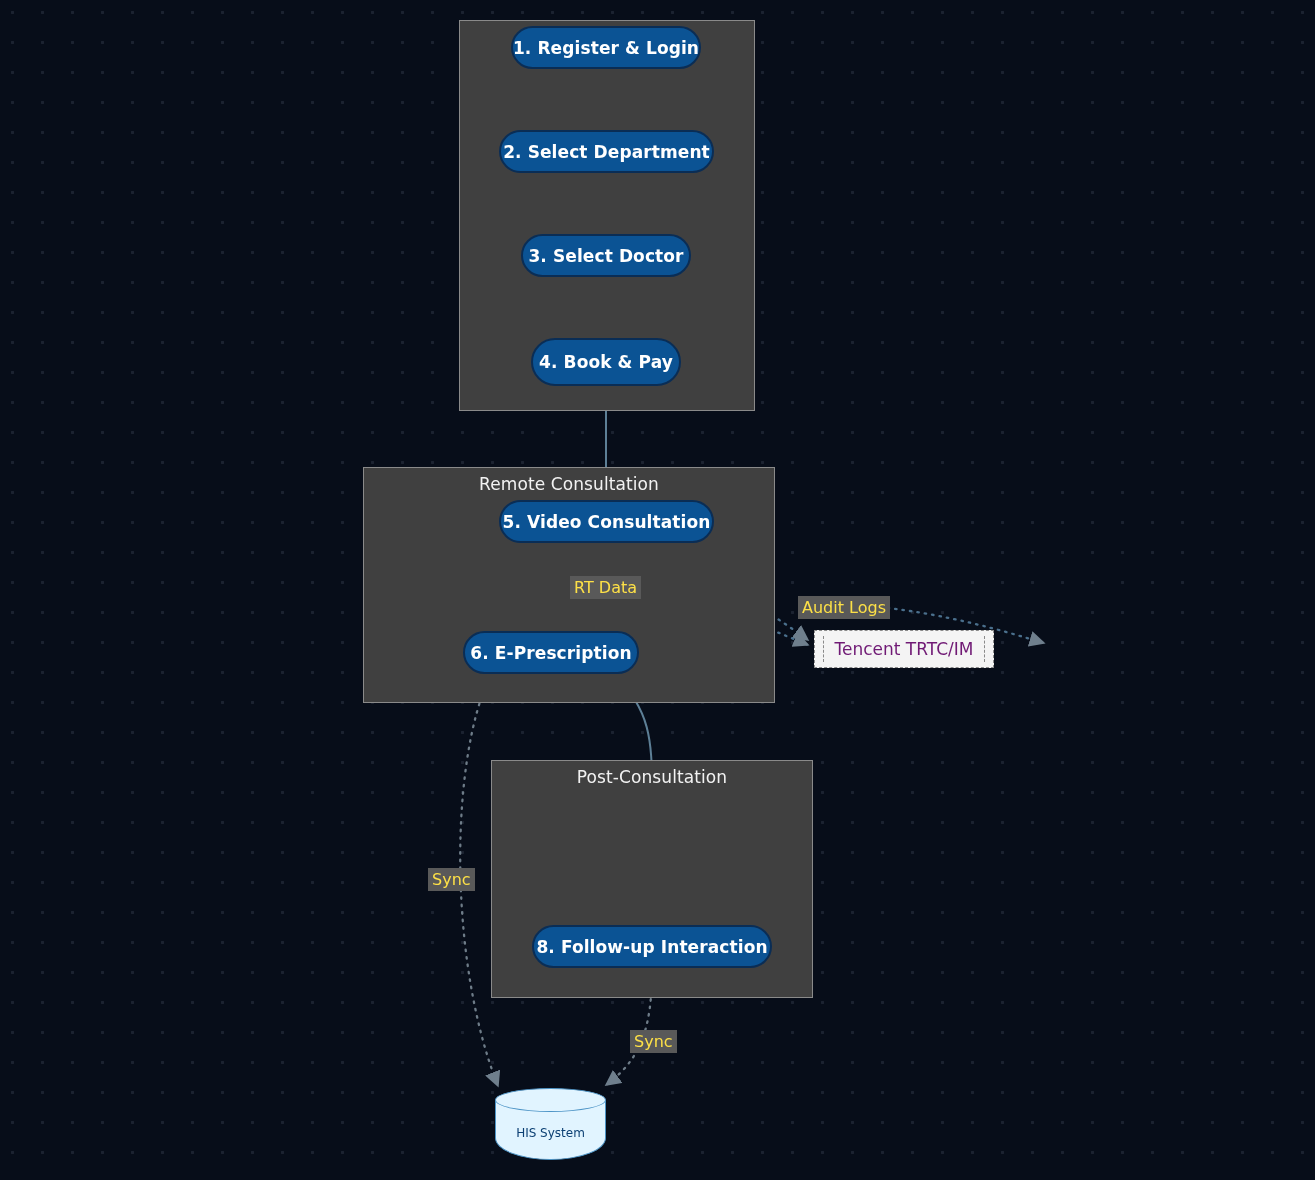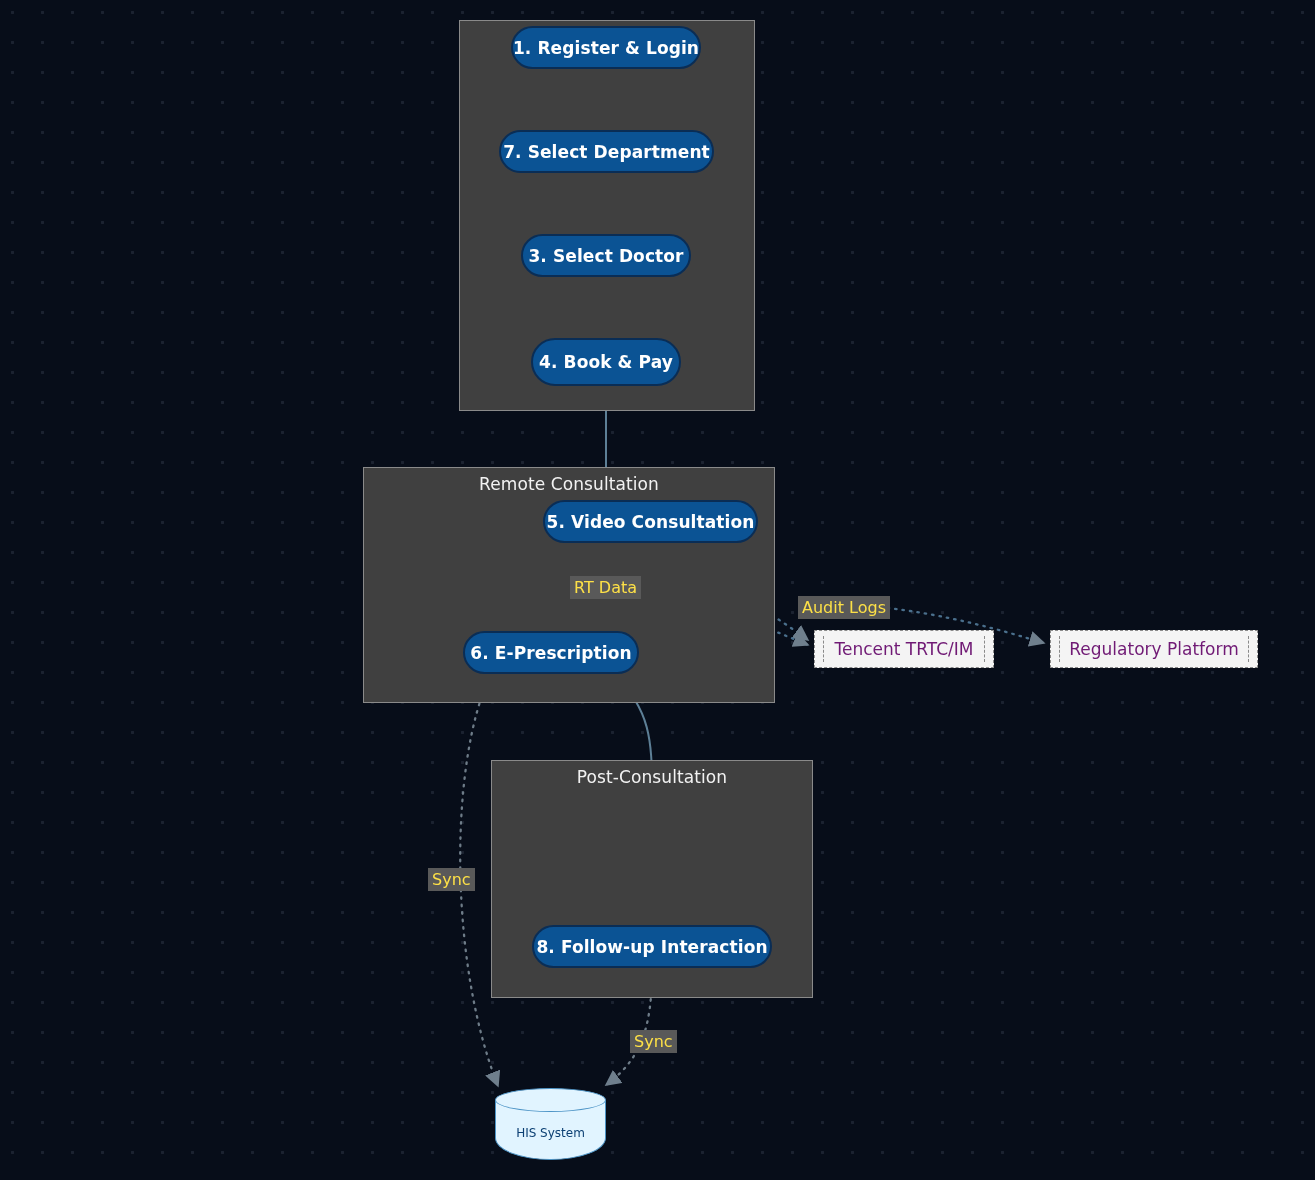--- a/index.html
+++ b/index.html
@@ -70,21 +70,21 @@
     align-items: center;
     justify-content: center;
     box-sizing: border-box;
     white-space: nowrap;
     letter-spacing: 0.1px;
   }
   #node-n1 { left: 511px; top: 26px;  width: 190px; height: 43px; }
   #node-n2 { left: 499px; top: 130px; width: 215px; height: 43px; }
   #node-n3 { left: 521px; top: 234px; width: 170px; height: 43px; }
   #node-n4 { left: 531px; top: 338px; width: 150px; height: 48px; }
-  #node-n5 { left: 499px; top: 500px; width: 215px; height: 43px; margin-left: 44px; }
+  #node-n5 { left: 499px; top: 500px; width: 215px; height: 43px; }
   #node-n6 { left: 463px; top: 631px; width: 176px; height: 43px; }
   #node-n7 { left: 565px; top: 794px; width: 174px; height: 43px; }
   #node-n8 { left: 532px; top: 925px; width: 240px; height: 43px; }
 
   
   .ext-node {
     position: absolute;
     background: #f4f4f4;
     border: 1px dashed #8a8a8a;
     color: #701a75;
@@ -203,29 +203,28 @@
 
   <div class="cluster" id="cluster-remote">
     <div class="cluster-title">Remote Consultation</div>
   </div>
 
   <div class="cluster" id="cluster-post">
     <div class="cluster-title">Post-Consultation</div>
   </div>
 
   <div class="node" id="node-n1">1. Register &amp; Login</div>
-  <div class="node" id="node-n2">7. Select Department</div>
+  <div class="node" id="node-n2">2. Select Department</div>
   <div class="node" id="node-n3">3. Select Doctor</div>
   <div class="node" id="node-n4">4. Book &amp; Pay</div>
   <div class="node" id="node-n5">5. Video Consultation</div>
   <div class="node" id="node-n6">6. E-Prescription</div>
   <div class="node" id="node-n8">8. Follow-up Interaction</div>
 
   <div class="ext-node" id="node-trtc">Tencent TRTC/IM</div>
-  <div class="ext-node" id="node-reg">Regulatory Platform</div>
 
   <div id="node-his">
     <div class="cyl-body"></div>
     <div class="cyl-top"></div>
     <div class="cyl-label">HIS System</div>
   </div>
 
   <div class="edge-label" id="label-rtdata">RT Data</div>
   <div class="edge-label" id="label-audit">Audit Logs</div>
   <div class="edge-label" id="label-sync1">Sync</div>

